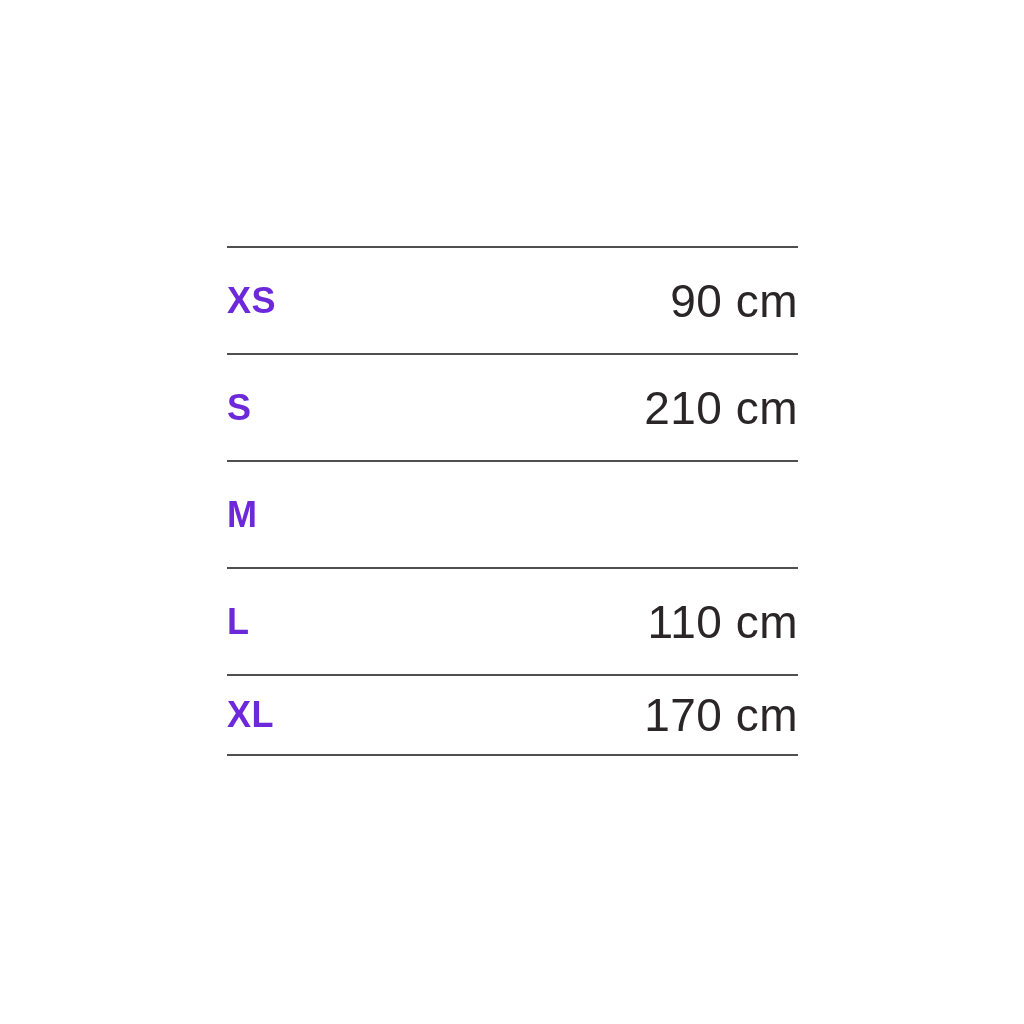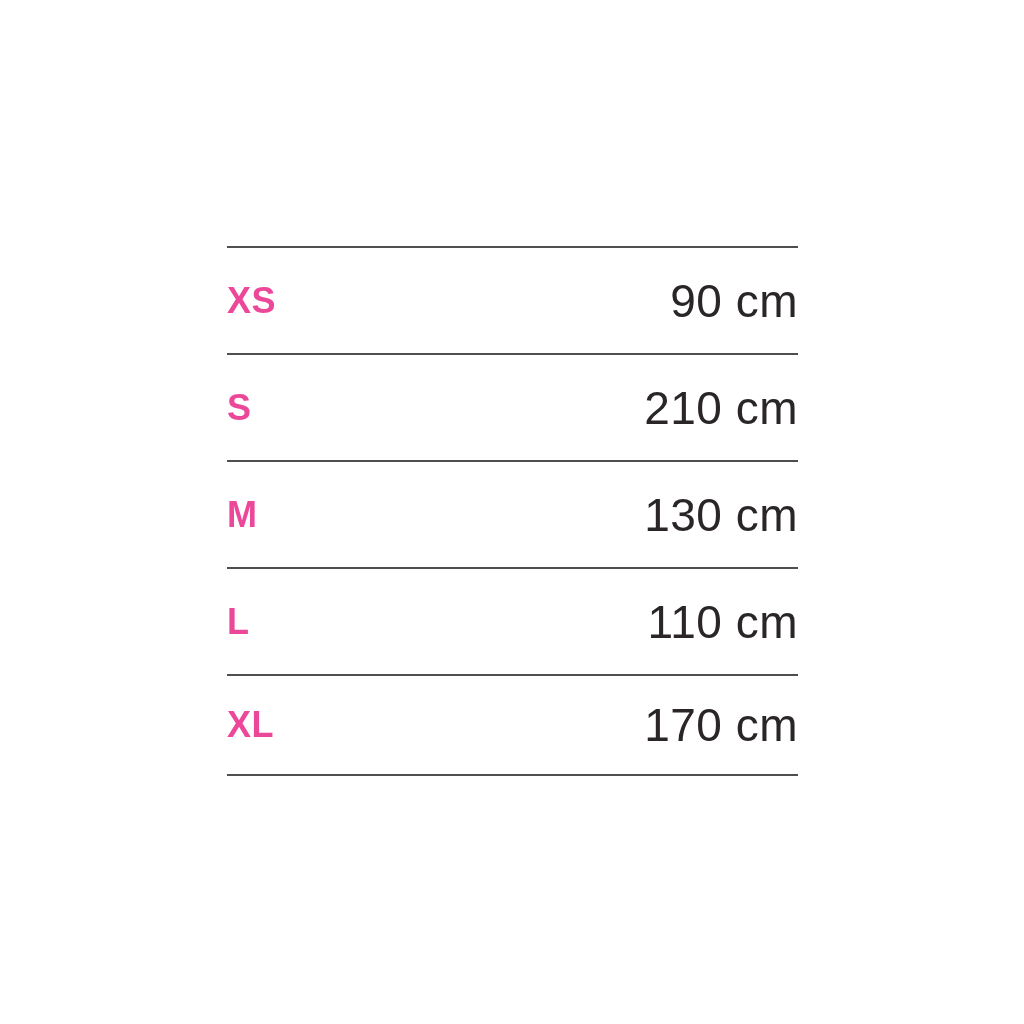--- a/index.html
+++ b/index.html
@@ -23,27 +23,27 @@
     width: 571px;
   }
   .size-row {
     display: flex;
     justify-content: space-between;
     align-items: center;
     height: 107px;
     border-top: 2px solid #4f4f51;
   }
   .size-row:last-child {
-    height: 102px;
+    height: 82px;
     border-bottom: 2px solid #4f4f51;
   }
   .size-label {
     font-size: 36px;
     font-weight: 700;
-    color: #ec4899;
+    color: #6d28d9;
     letter-spacing: 0.5px;
   }
   .size-value {
     font-size: 46px;
     font-weight: 400;
     color: #2a2627;
     letter-spacing: 0.5px;
   }
 </style>
 </head>
@@ -57,21 +57,20 @@
       <span class="size-value">90 cm</span>
     </div>
 
     <div class="size-row">
       <span class="size-label">S</span>
       <span class="size-value">210 cm</span>
     </div>
 
     <div class="size-row">
       <span class="size-label">M</span>
-      <span class="size-value">130 cm</span>
     </div>
 
     <div class="size-row">
       <span class="size-label">L</span>
       <span class="size-value">110 cm</span>
     </div>
 
     <div class="size-row">
       <span class="size-label">XL</span>
       <span class="size-value">170 cm</span>

